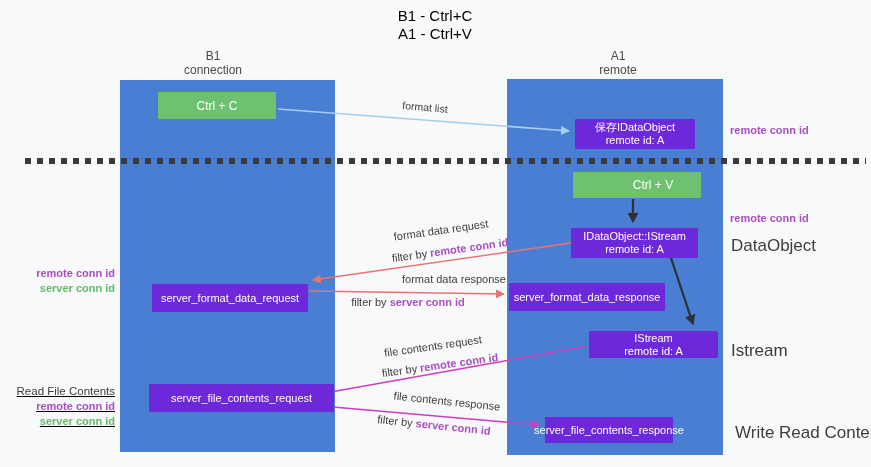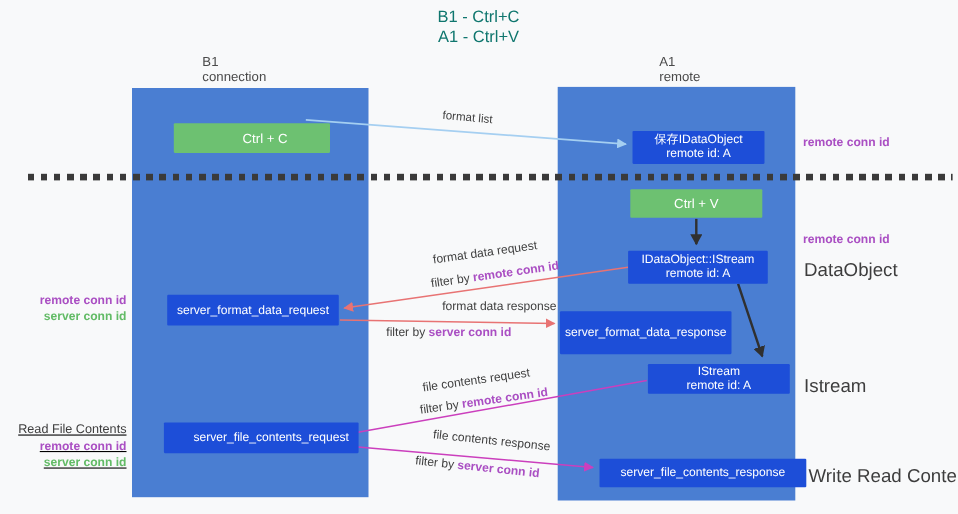--- a/index.html
+++ b/index.html
@@ -3,52 +3,52 @@
 <meta charset="utf-8">
 <style>
   html,body { margin:0; padding:0; }
   .canvas {
     position:relative; width:871px; height:467px;
     background:#f8f9fa; overflow:hidden;
     font-family:"Liberation Sans", sans-serif;
   }
   .title {
     position:absolute; left:435px; top:7px; transform:translateX(-50%);
-    text-align:center; font-size:15px; line-height:18px; color:#0f766e;
+    text-align:center; font-size:15px; line-height:18px; color:#000000;
   }
   .col-header {
     position:absolute; top:49px; transform:translateX(-50%);
-    text-align:left; font-size:12px; line-height:14px; color:#4a4a4a;
+    text-align:center; font-size:12px; line-height:14px; color:#4a4a4a;
   }
   .col-header.left { left:213px; }
   .col-header.right { left:618px; }
   .column { position:absolute; background:#4a7ed2; }
   .column.left  { left:120px; top:80px; width:215px; height:372px; }
   .column.right { left:507px; top:79px; width:216px; height:376px; }
   .dashed {
     position:absolute; left:25px; top:158px; width:841px; height:6px;
     background:repeating-linear-gradient(90deg,#3a3a3a 0 6px, transparent 6px 12px);
   }
   .arrows { position:absolute; left:0; top:0; pointer-events:none; }
   .box {
     position:absolute; display:flex; flex-direction:column;
     align-items:center; justify-content:center;
     color:#fff; text-align:center; border-radius:1px;
   }
   .box.green  { background:#6dc171; font-size:12px; }
-  .box.orange { background:#1d4ed8; font-size:11px; line-height:13px; }
-  #box-ctrl-c   { left:158px; top:112px;  width:118px; height:27px;padding-left:24px; }
+  .box.orange { background:#6d28d9; font-size:11px; line-height:13px; }
+  #box-ctrl-c   { left:158px; top:92px;  width:118px; height:27px; }
   #box-save     { left:575px; top:119px; width:120px; height:30px; }
-  #box-ctrl-v   { left:573px; top:172px; width:120px; height:26px; }
+  #box-ctrl-v   { left:573px; top:172px; width:96px; height:26px;padding-left:32px; }
   #box-getdata  { left:571px; top:228px; width:127px; height:30px; }
-  #box-sfdreq   { left:152px; top:268px; width:156px; height:28px;align-items:center; }
-  #box-sfdresp  { left:509px; top:283px; width:156px; height:39px; }
+  #box-sfdreq   { left:152px; top:284px; width:156px; height:28px;align-items:center; }
+  #box-sfdresp  { left:509px; top:283px; width:156px; height:28px; }
   #box-istream  { left:589px; top:331px; width:129px; height:27px; }
-  #box-sfcreq   { left:149px; top:384px; width:159px; height:28px;padding-left:18px; }
-  #box-sfcresp  { left:545px; top:417px; width:188px; height:26px; }
+  #box-sfcreq   { left:149px; top:384px; width:185px; height:28px; }
+  #box-sfcresp  { left:545px; top:417px; width:128px; height:26px; }
 
   .mid-label {
     position:absolute; white-space:nowrap; font-size:11px; color:#3f3f3f;
     transform:translate(-50%,-50%);
   }
   .mid-label .purple { color:#aa4fc3; font-weight:bold; margin-left:3px; }
   #lbl-format-list   { left:425px; top:107px; font-size:10.5px;
                        transform:translate(-50%,-50%) rotate(5deg); }
   #lbl-fdr           { left:441px; top:230px; transform:translate(-50%,-50%) rotate(-8deg); }
   #lbl-fdr-filter    { left:450px; top:250px; transform:translate(-50%,-50%) rotate(-8deg); }

